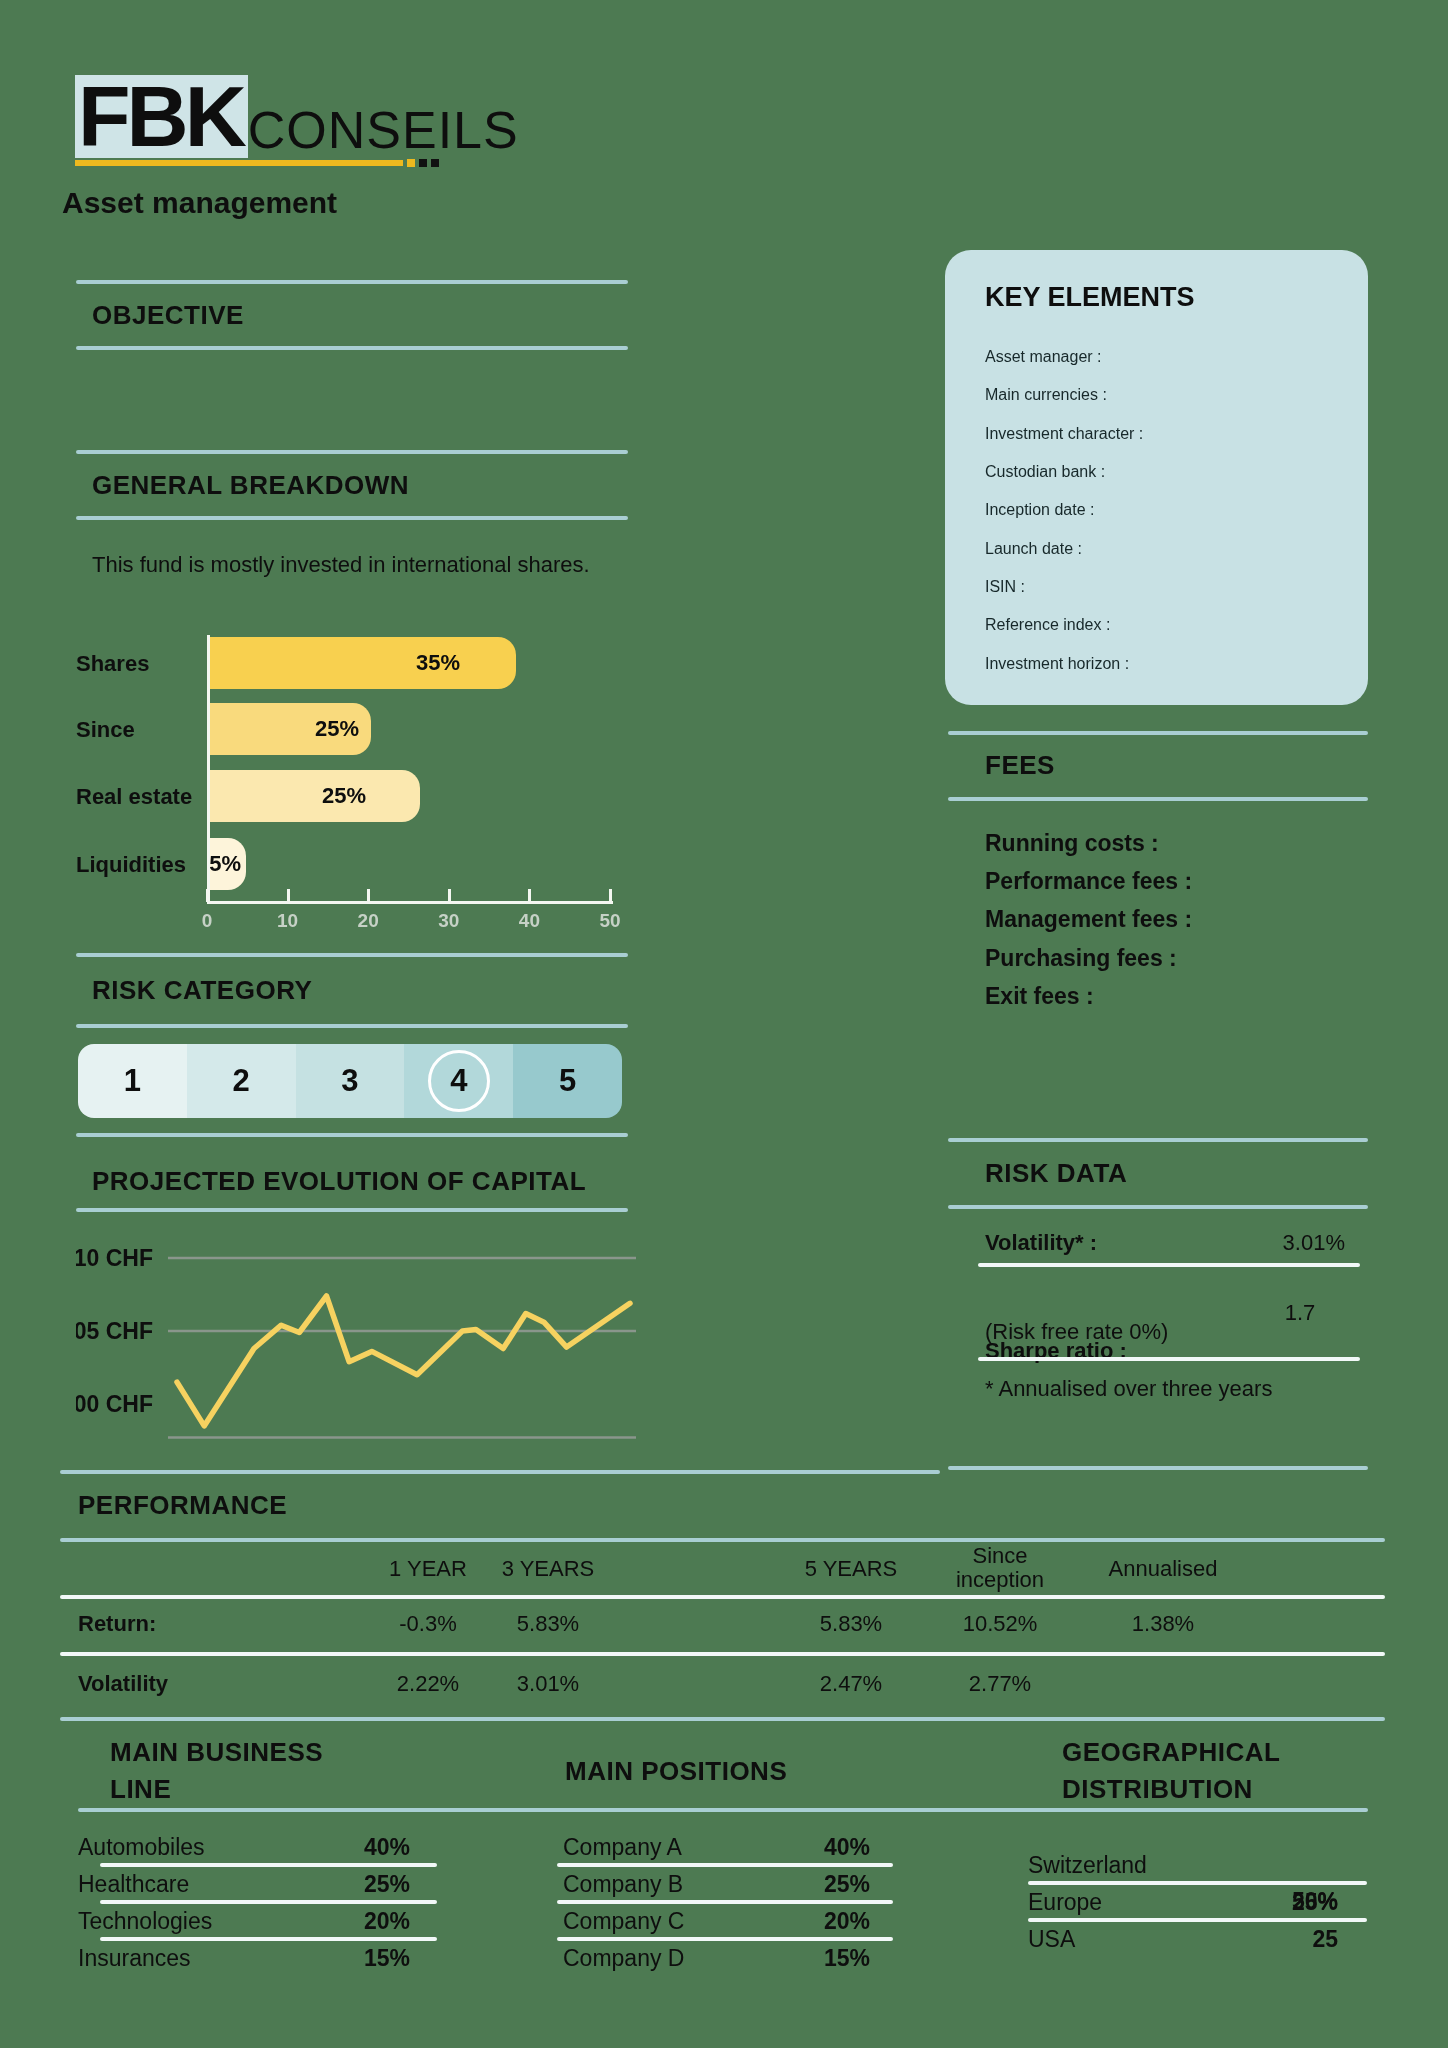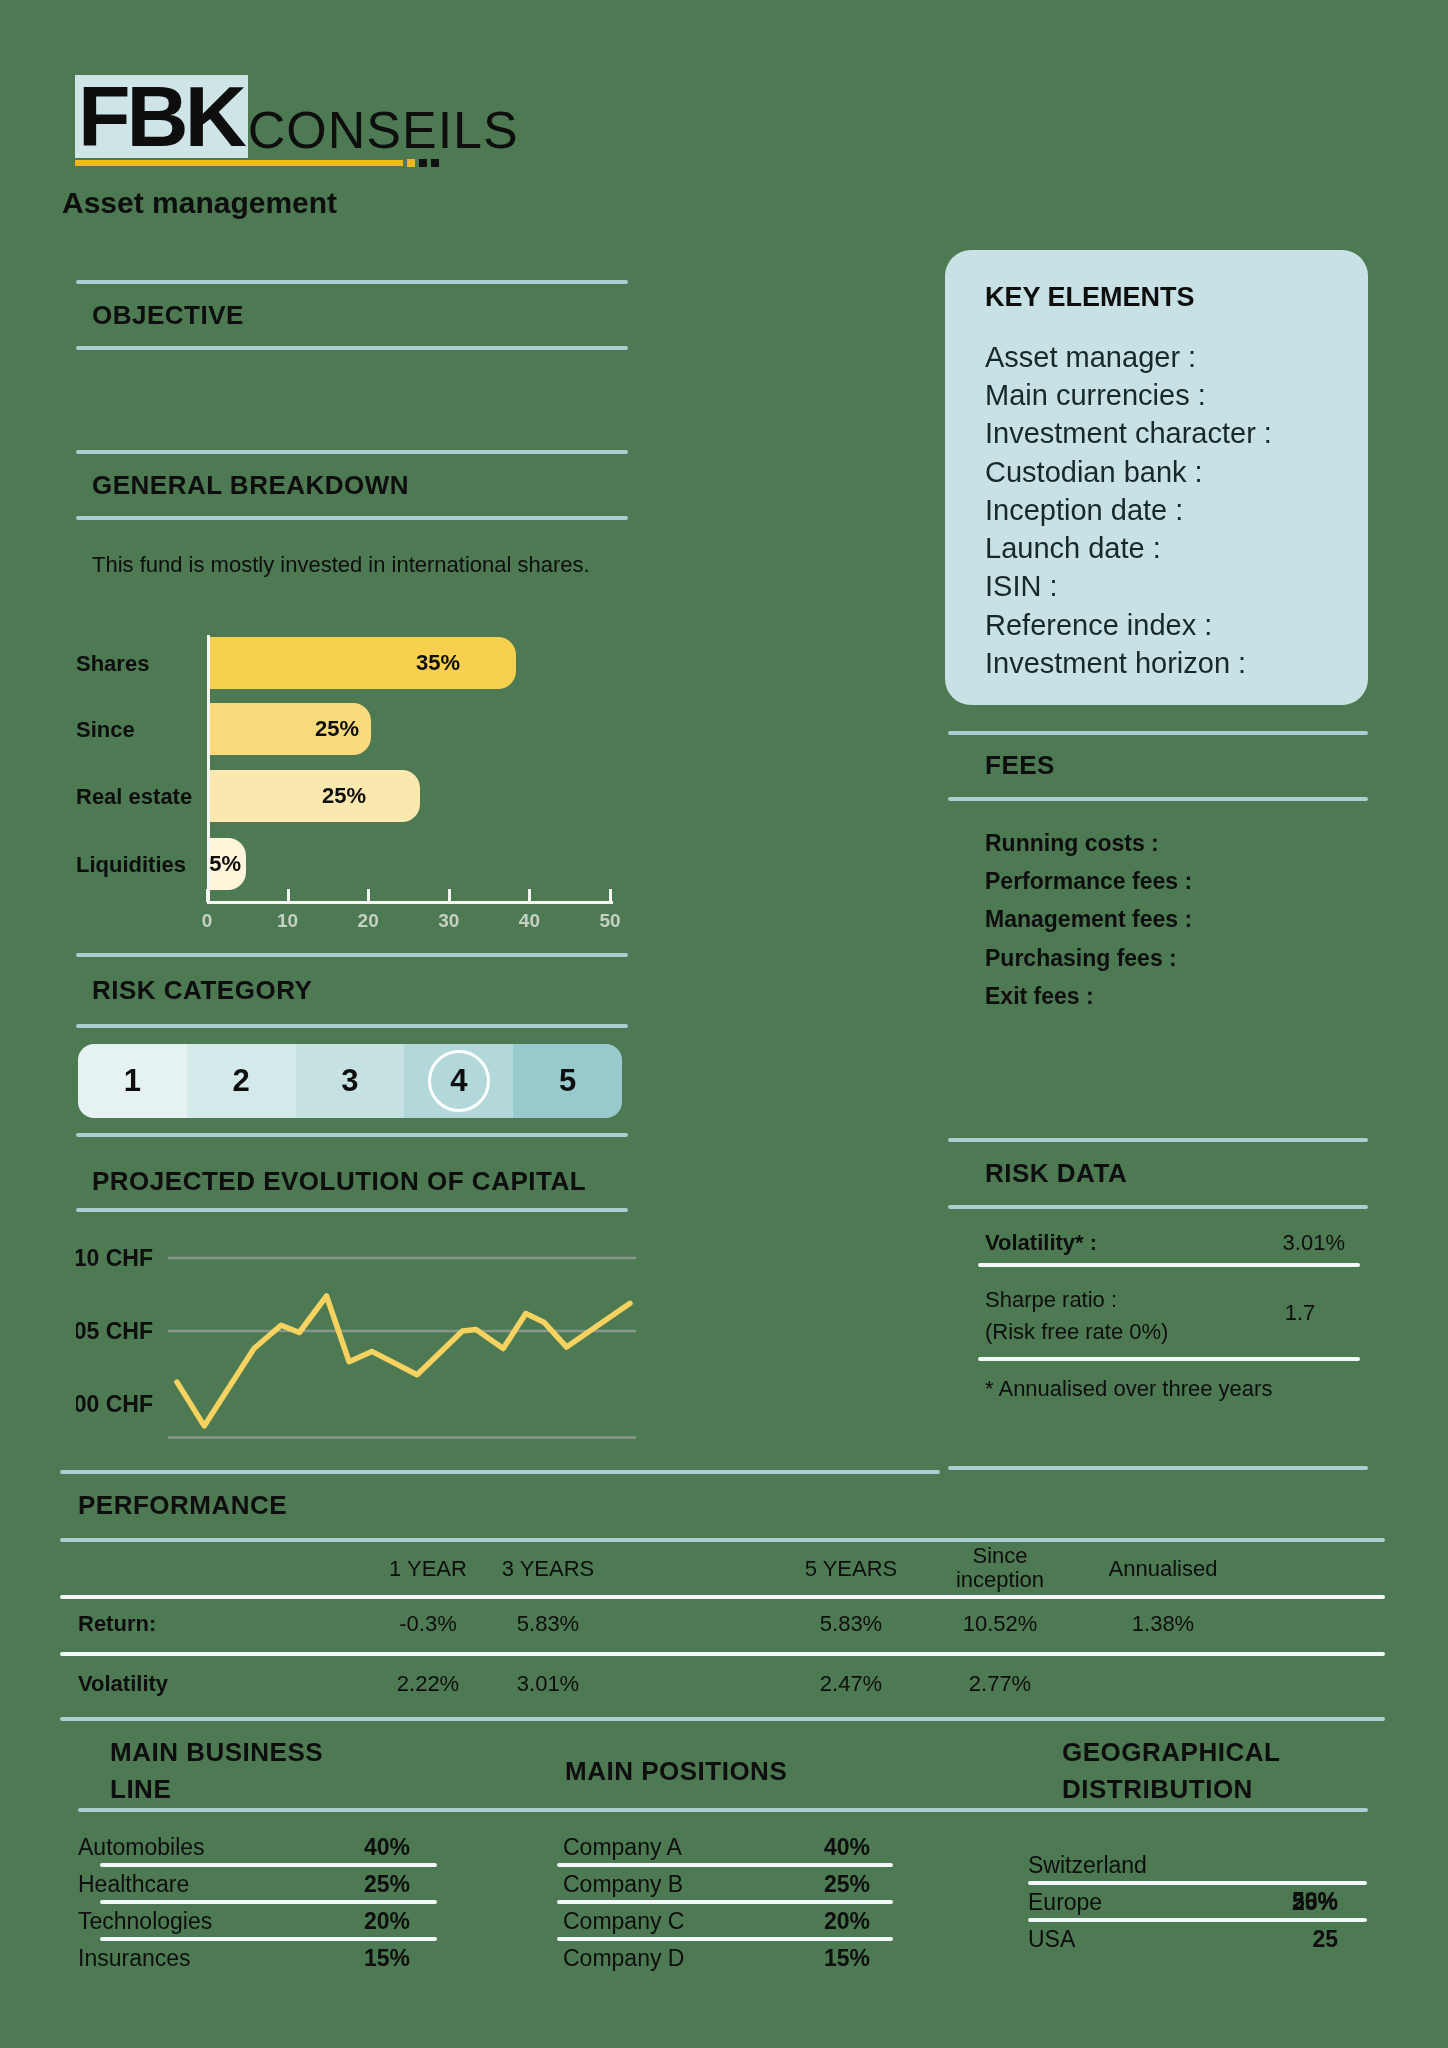--- a/index.html
+++ b/index.html
@@ -41,21 +41,21 @@
           border-radius:16px;overflow:hidden;}
   .rseg{flex:1;display:flex;align-items:center;justify-content:center;}
   .rnum{font-size:31px;font-weight:700;display:flex;align-items:center;justify-content:center;}
   .rseg.selected .rnum{width:56px;height:56px;border:3.5px solid #ffffff;border-radius:50%;}
 
   
   .keybox{position:absolute;left:945px;top:250px;width:423px;height:455px;background:#c8e1e4;
           border-radius:26px;}
   .keybox-title{position:absolute;left:40px;top:32px;font-size:27px;font-weight:700;}
   .keybox-items{position:absolute;left:40px;top:88px;display:flex;flex-direction:column;}
-  .keybox-item{height:38.3px;display:flex;align-items:center;font-size:29px;color:#17282a;}
+  .keybox-item{height:38.3px;display:flex;align-items:center;font-size:16px;color:#17282a;}
 
   .fees-items{position:absolute;left:985px;top:824px;display:flex;flex-direction:column;}
   .fees-item{height:38.3px;display:flex;align-items:center;font-size:23px;font-weight:700;}
 
   
   .pc{position:absolute;transform:translateX(-50%);text-align:center;font-size:22px;white-space:nowrap;}
   .pc.two{white-space:pre-line;line-height:1.1;}
   .plabel{position:absolute;left:78px;font-size:22px;font-weight:700;white-space:nowrap;}
 
   
@@ -195,21 +195,21 @@
     <span class="fees-item">Purchasing fees :</span>
     <span class="fees-item">Exit fees :</span>
   </div>
 
   <div class="rule" style="left:948px;top:1138px;width:420px;"></div>
   <div class="sec-title" style="left:985px;top:1158px;">RISK DATA</div>
   <div class="rule" style="left:948px;top:1205px;width:420px;"></div>
   <div class="body-text" style="left:985px;top:1230px;font-weight:700;">Volatility* :</div>
   <div class="body-text" style="left:1230px;top:1230px;width:115px;text-align:right;">3.01%</div>
   <div class="wrule" style="left:978px;top:1263px;width:382px;"></div>
-  <div class="body-text" style="left:985px;top:1287px;font-weight:400;">Sharpe ratio :</div>
+  <div class="body-text" style="left:985px;top:1338px;font-weight:700;">Sharpe ratio :</div>
   <div class="body-text" style="left:985px;top:1319px;">(Risk free rate 0%)</div>
   <div class="body-text" style="left:1255px;top:1300px;width:90px;text-align:center;">1.7</div>
   <div class="wrule" style="left:978px;top:1357px;width:382px;"></div>
   <div class="body-text" style="left:985px;top:1376px;">* Annualised over three years</div>
   <div class="rule" style="left:948px;top:1466px;width:420px;"></div>
 
   <div class="rule" style="left:60px;top:1470px;width:880px;"></div>
   <div class="sec-title" style="left:78px;top:1490px;">PERFORMANCE</div>
   <div class="rule" style="left:60px;top:1538px;width:1325px;"></div>
 

